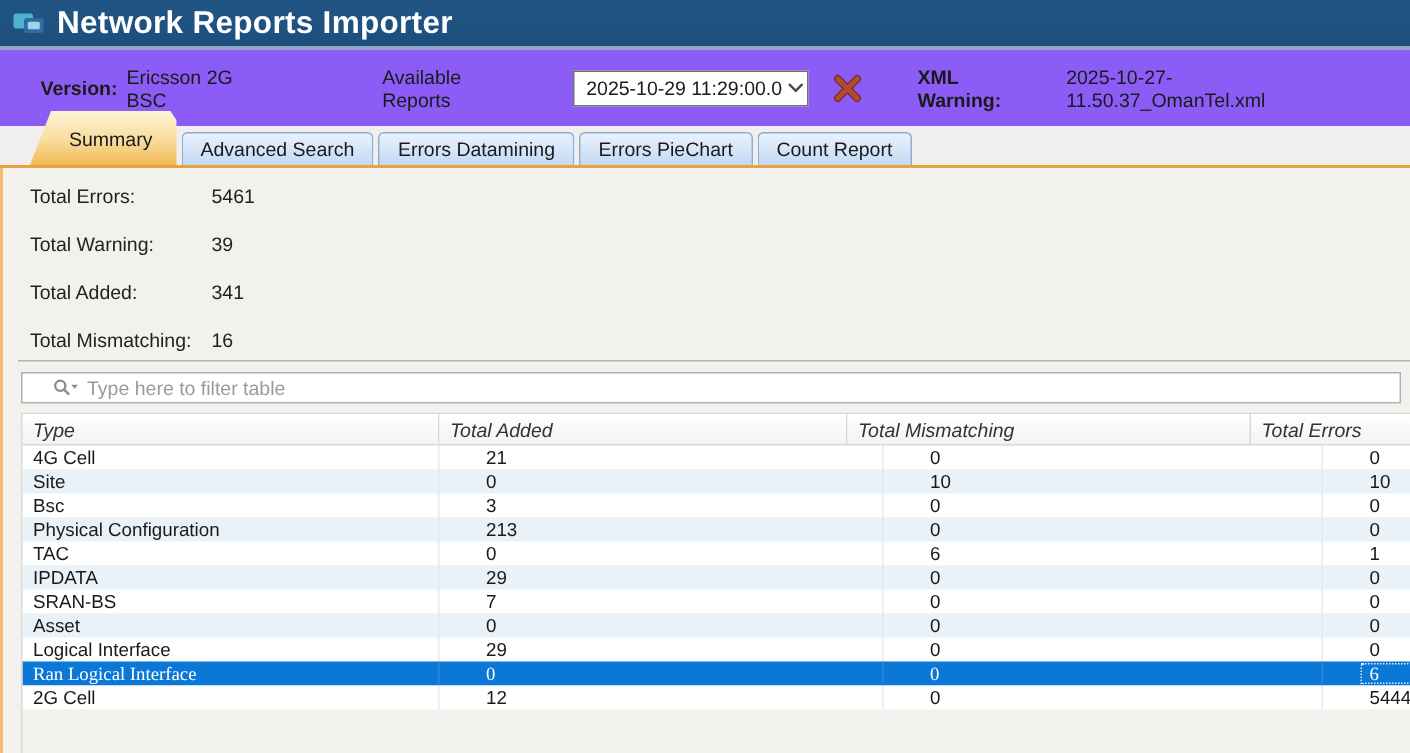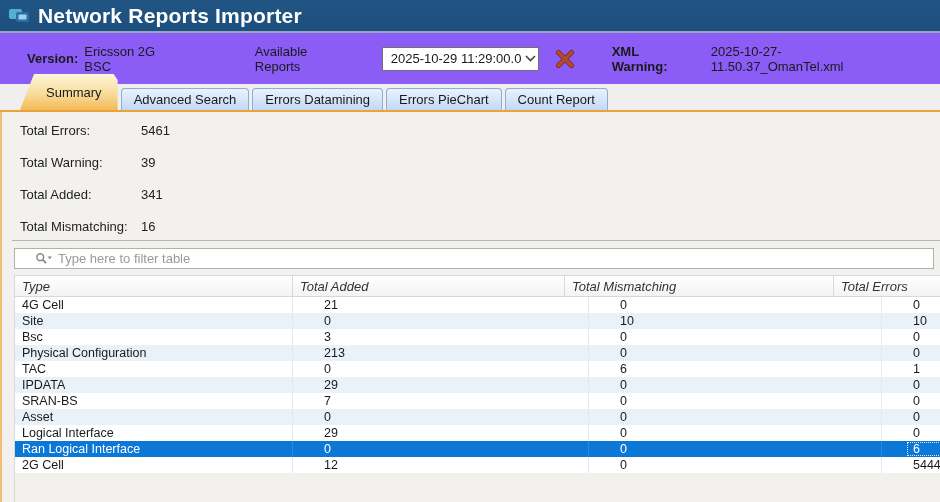--- a/index.html
+++ b/index.html
@@ -72,21 +72,21 @@
            border-right:1px solid #d9d9d9; border-bottom:1px solid #d9d9d9;
            border-top:1px solid #d9d9d9;
            display:flex; align-items:center; padding-left:7px; font-size:13px;
            color:#333333; cursor:pointer;font-style:italic; }
   .drow { height:16px;gap:24px; }
   .drow .cell { display:flex; align-items:center; padding-left:7px; color:#1a1a1a;
            border-right:1px solid #e4e9ee; white-space:nowrap; overflow:hidden; }
   .drow.even { background:#ffffff; }
   .drow.odd  { background:#e9f1f9; }
   .drow.selected { background:#0b78d7; }
-  .drow.selected .cell { color:#ffffff; border-right:1px solid #2a8ade; }
+  .drow.selected .cell { color:#ffffff; border-right:1px solid #2a8ade;font-family:Liberation Serif, serif; }
   .drow.selected .cell.focus { outline:1px dotted #dcebf8; outline-offset:-2px; }
 </style>
 </head>
 <body>
 
 <div class="window">
 
   <div class="titlebar">
     <svg class="app-icon" viewBox="0 0 22 17">
       <rect x="1" y="2" width="13" height="10" rx="2" fill="#4fb3cf"></rect>

